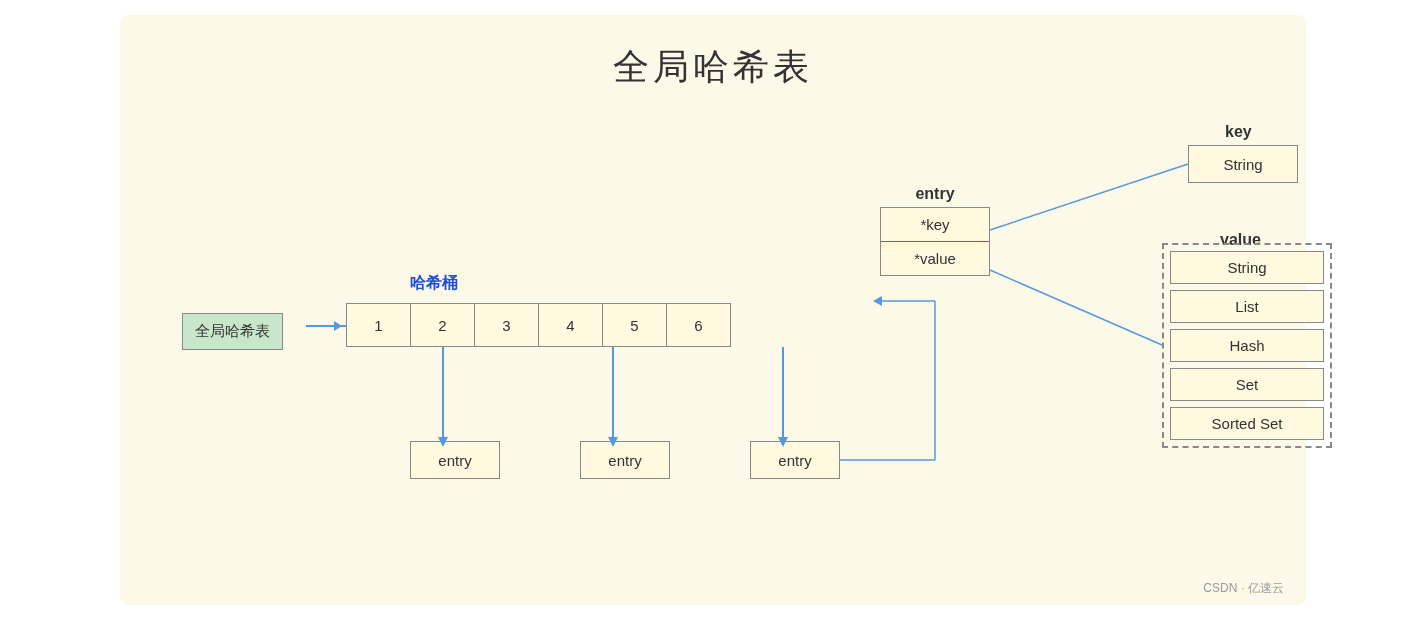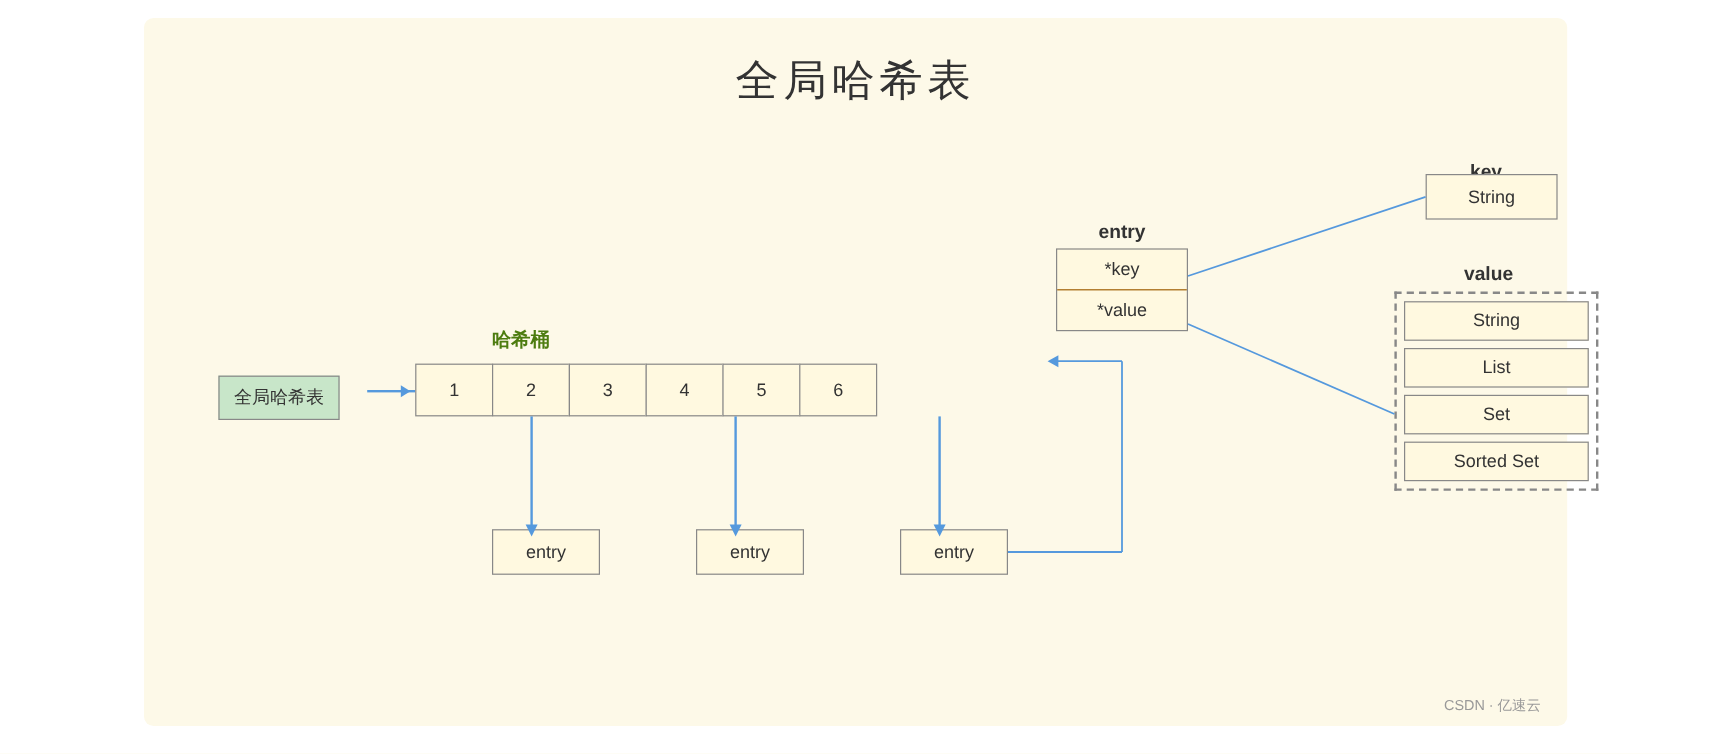--- a/index.html
+++ b/index.html
@@ -55,21 +55,21 @@
       border: 5px solid transparent;
       border-left: 8px solid #5599dd;
     }
     
     .bucket-label {
       position: absolute;
       left: 290px;
       top: 258px;
       font-size: 16px;
       font-weight: bold;
-      color: #4d7c0f;
+      color: #1d4ed8;
     }
     
     .buckets-row {
       position: absolute;
       left: 226px;
       top: 288px;
       display: flex;
       flex-direction: row;
     }
     .bucket-cell {
@@ -120,21 +120,21 @@
       text-align: center;
       border-bottom: 1px solid #a16207;
     }
     .entry-detail-row:last-child {
       border-bottom: none;
     }
     
     .key-label {
       position: absolute;
       left: 1105px;
-      top: 120px;
+      top: 108px;
       font-size: 16px;
       font-weight: bold;
       color: #333;
       text-align: right;
     }
     .key-string-box {
       position: absolute;
       left: 1068px;
       top: 130px;
       width: 110px;
@@ -144,21 +144,21 @@
       display: flex;
       align-items: center;
       justify-content: center;
       font-size: 15px;
       color: #333;
     }
     
     .value-label {
       position: absolute;
       left: 1100px;
-      top: 205px;
+      top: 216px;
       font-size: 16px;
       font-weight: bold;
       color: #333;
       text-align: center;
     }
     
     .value-dashed-box {
       position: absolute;
       left: 1042px;
       top: 228px;
@@ -237,20 +237,21 @@
   </div>
 
   <div class="key-label">key</div>
   <div class="key-string-box">String</div>
 
   <div class="value-label">value</div>
 
   <div class="value-dashed-box">
     <div class="value-item">String</div>
     <div class="value-item">List</div>
+    <div class="value-item">Hash</div>
     <div class="value-item">Set</div>
     <div class="value-item">Sorted Set</div>
   </div>
 
   <svg class="connectors">
 
     <line x1="323" y1="332" x2="323" y2="424" stroke="#5599dd" stroke-width="2"></line>
     <polygon points="318,422 328,422 323,432" fill="#5599dd"></polygon>
 
     <line x1="493" y1="332" x2="493" y2="424" stroke="#5599dd" stroke-width="2"></line>

